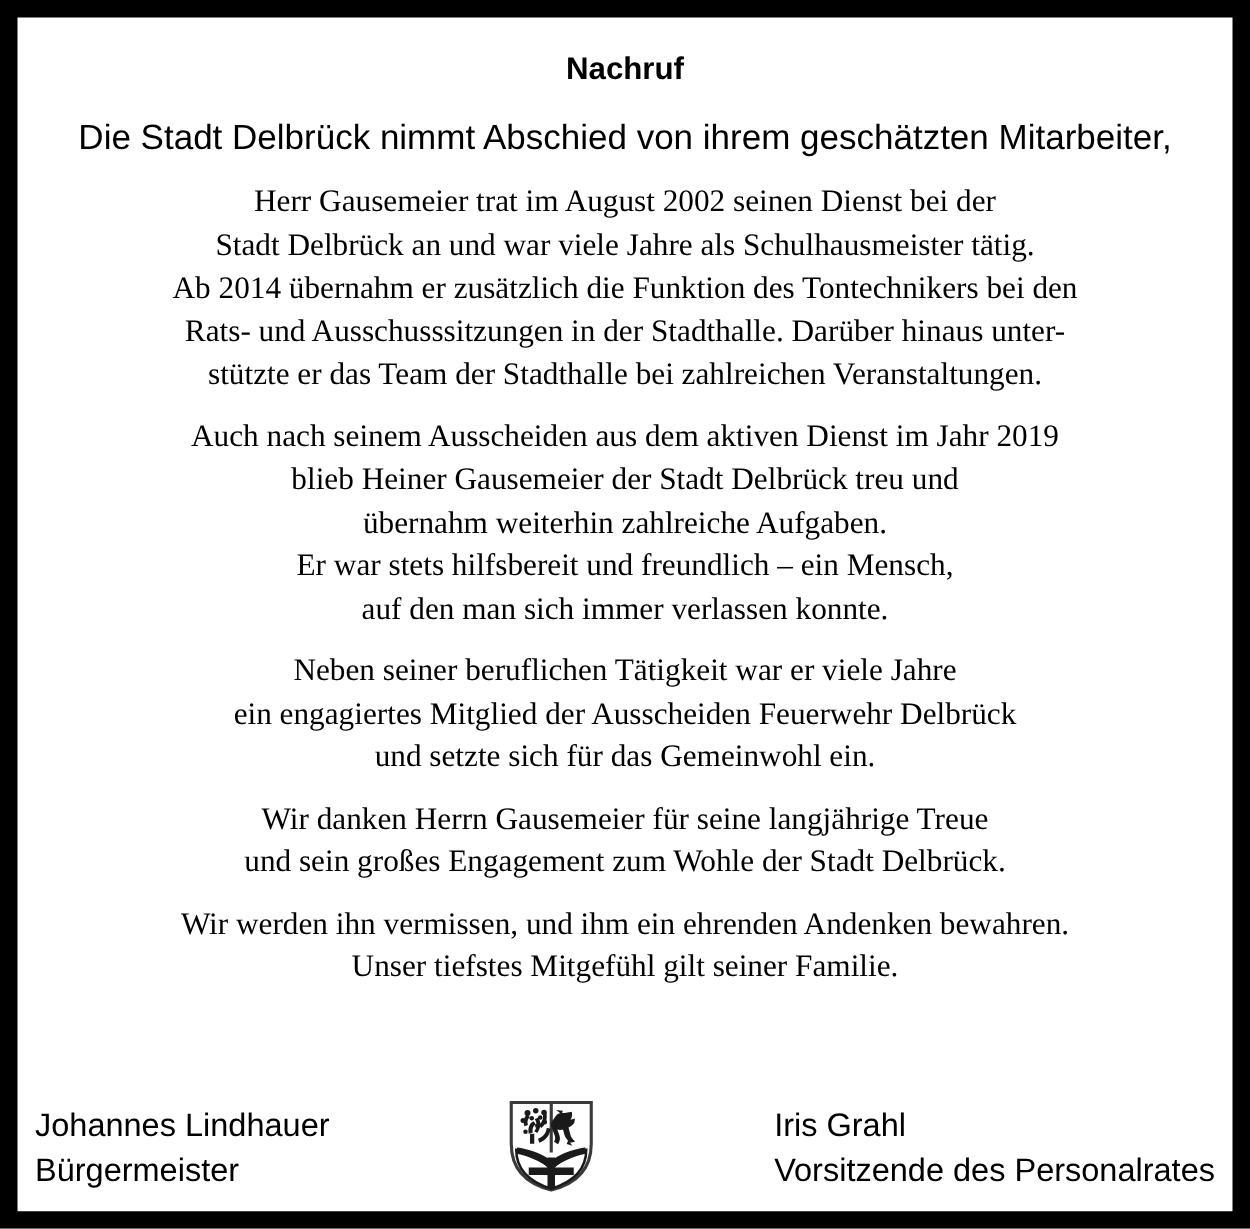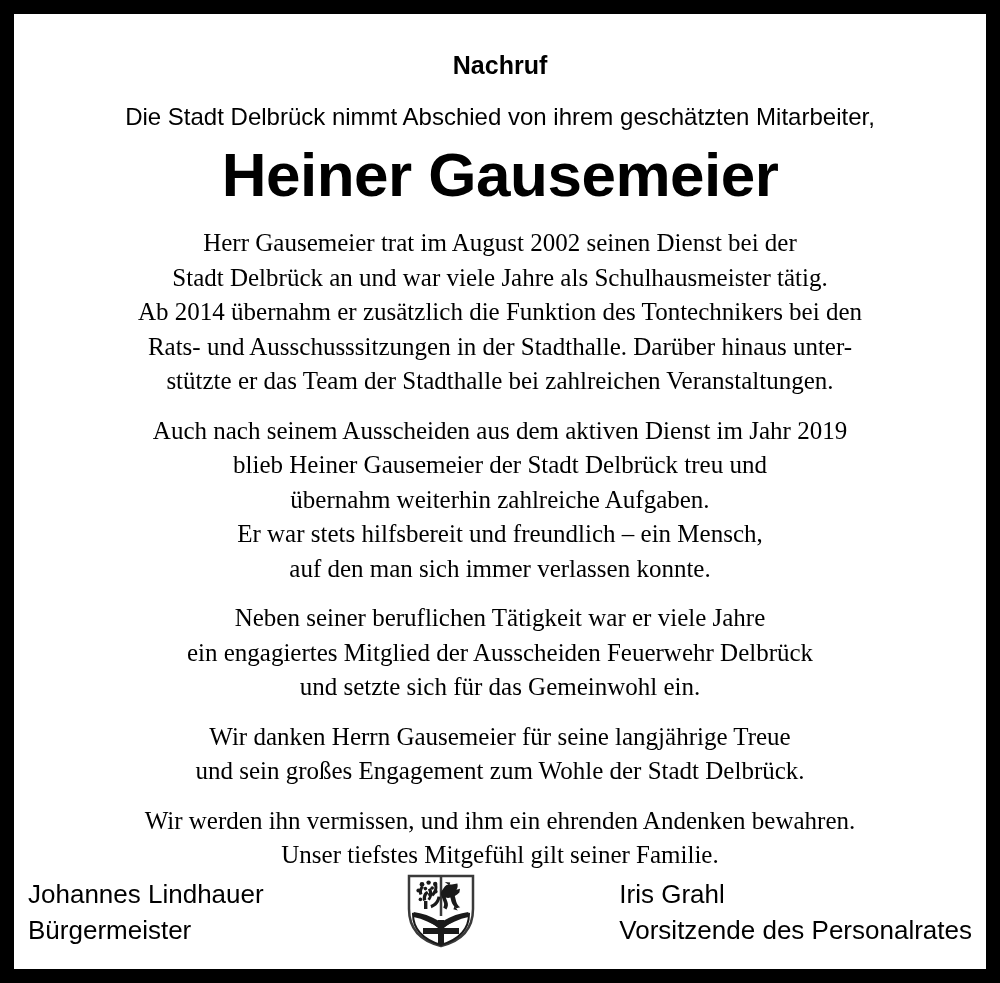--- a/index.html
+++ b/index.html
@@ -20,33 +20,33 @@
     overflow: hidden;
   }
   .notice-inner {
     box-sizing: border-box;
     width: 100%;
     height: 100%;
     background: #ffffff;
     display: flex;
     flex-direction: column;
     align-items: stretch;
-    padding: 12px 14px;
+    padding: 2px 14px;
   }
   .title {
     text-align: center;
     font-weight: bold;
     font-size: 25px;
     line-height: 1;
     color: #000;
     margin-top: 27px;
   }
   .intro {
     text-align: center;
-    font-size: 24px;
+    font-size: 28px;
     line-height: 1.12;
     color: #000;
     margin-top: 26px;
   }
   .honorific {
     text-align: center;
     font-size: 26px;
     line-height: 1;
     color: #000;
     margin-top: 16px;
@@ -102,21 +102,20 @@
 <body>
 
 <div class="notice">
   <div class="notice-inner">
 
     <div class="title">Nachruf</div>
 
     <div class="intro">Die Stadt Delbrück nimmt Abschied von ihrem geschätzten Mitarbeiter,</div>
 
 
-    <div class="deceased-name">Heiner Gausemeier</div>
 
     <div class="body-blocks">
       <p class="para">Herr Gausemeier trat im August 2002 seinen Dienst bei der
 Stadt Delbrück an und war viele Jahre als Schulhausmeister tätig.
 Ab 2014 übernahm er zusätzlich die Funktion des Tontechnikers bei den
 Rats- und Ausschusssitzungen in der Stadthalle. Darüber hinaus unter-
 stützte er das Team der Stadthalle bei zahlreichen Veranstaltungen.</p>
       <p class="para">Auch nach seinem Ausscheiden aus dem aktiven Dienst im Jahr 2019
 blieb Heiner Gausemeier der Stadt Delbrück treu und
 übernahm weiterhin zahlreiche Aufgaben.

